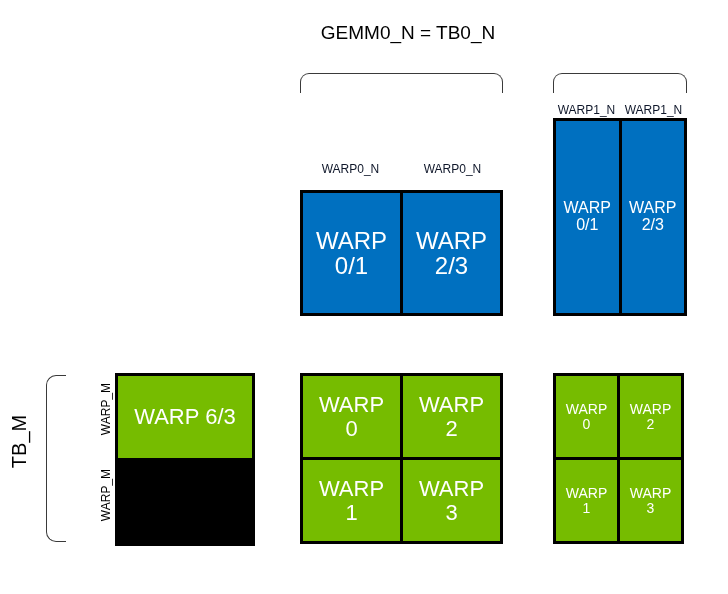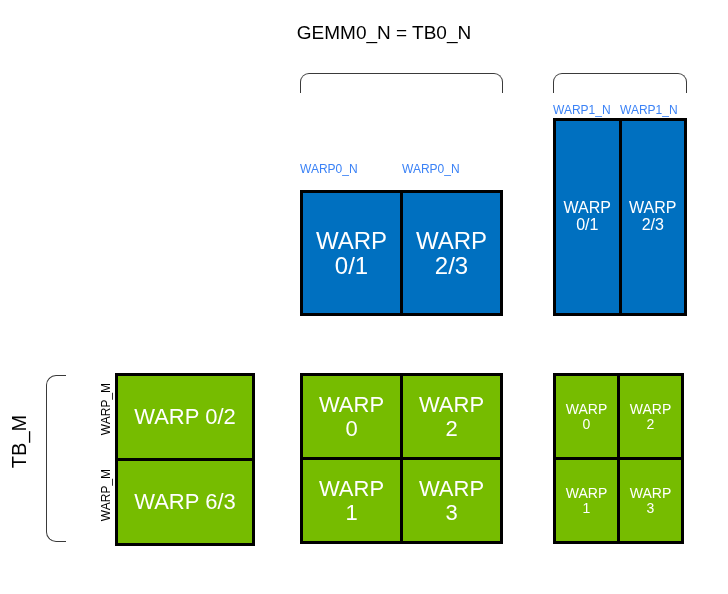--- a/index.html
+++ b/index.html
@@ -19,21 +19,21 @@
   
   .heading {
     position: absolute;
     color: #000000;
     font-size: 19px;
     line-height: 25px;
     font-weight: 400;
     text-align: center;
     white-space: pre-line;
   }
-  #gemm0-heading { left: 264px; top: 20px; width: 240px; }
+  #gemm0-heading { left: 288px; top: 20px; width: 240px; }
   #gemm1-heading { left: 546px; top: 6px;  width: 150px; }
 
   
   .span-bracket {
     position: absolute;
     border: 1.5px solid #3a3a3a;
     border-bottom: none;
     border-top-left-radius: 9px;
     border-top-right-radius: 9px;
     box-sizing: border-box;
@@ -59,23 +59,23 @@
     color: #000000;
     font-size: 20px;
     transform: rotate(-90deg);
     transform-origin: center center;
     white-space: nowrap;
   }
 
   
   .col-label {
     position: absolute;
-    color: #3b82f6;
+    color: #0f172a;
     font-size: 12px;
-    text-align: left;
+    text-align: center;
     white-space: nowrap;
   }
 
   
   .row-label-rot {
     position: absolute;
     color: #000000;
     font-size: 12px;
     white-space: nowrap;
     text-align: center;
@@ -174,21 +174,20 @@
   </div>
 
   <div id="tbm-bracket"></div>
   <div id="tbm-label">TB_M</div>
 
   <div class="row-label-rot" style="left:66px; top:402px; width:80px;">WARP_M</div>
 
   <div class="row-label-rot" style="left:66px; top:488px; width:80px;">WARP_M</div>
 
   <div class="block" id="green-block-left">
-    <div class="cell green">WARP 0/2</div>
     <div class="cell green">WARP 6/3</div>
   </div>
 
   <div class="block" id="green-block-mid">
     <div class="cell green">WARP
 0</div>
     <div class="cell green">WARP
 2</div>
     <div class="cell green">WARP
 1</div>

